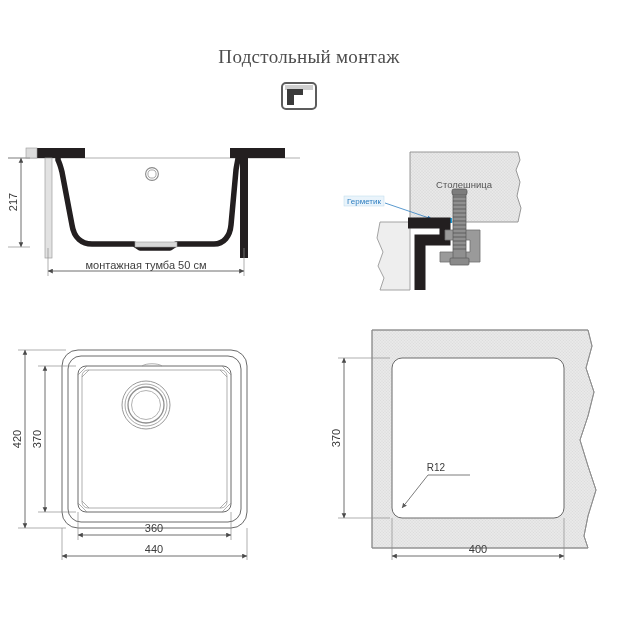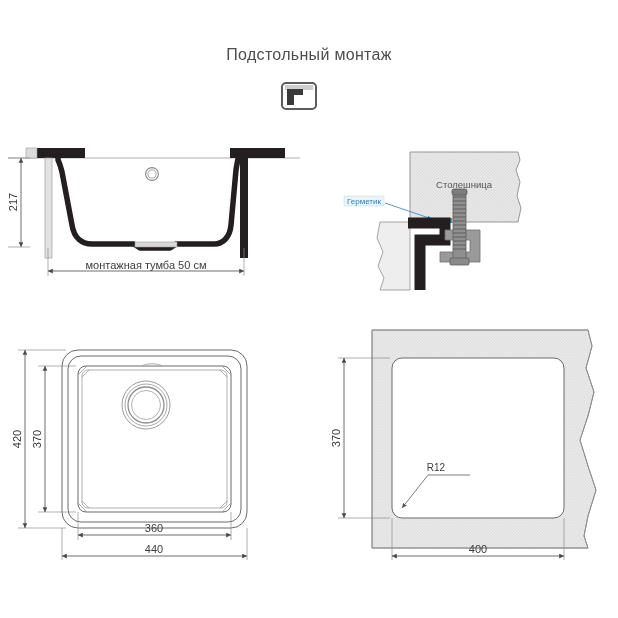--- a/index.html
+++ b/index.html
@@ -15,24 +15,24 @@
     overflow: hidden;
     font-family: "Liberation Sans", sans-serif;
   }
   
   .title {
     position: absolute;
     left: 0;
     top: 46px;
     width: 618px;
     text-align: center;
-    font-size: 16px;
+    font-size: 19px;
     color: #4d4d4d;
     letter-spacing: 0.3px;
-    font-family: Liberation Sans, sans-serif;
+    font-family: Liberation Serif, serif;
   }
   .mount-icon {
     position: absolute;
     left: 281px;
     top: 82px;
     width: 36px;
     height: 28px;
     border: 2px solid #5c5c5c;
     border-radius: 5px;
     background: #ffffff;

